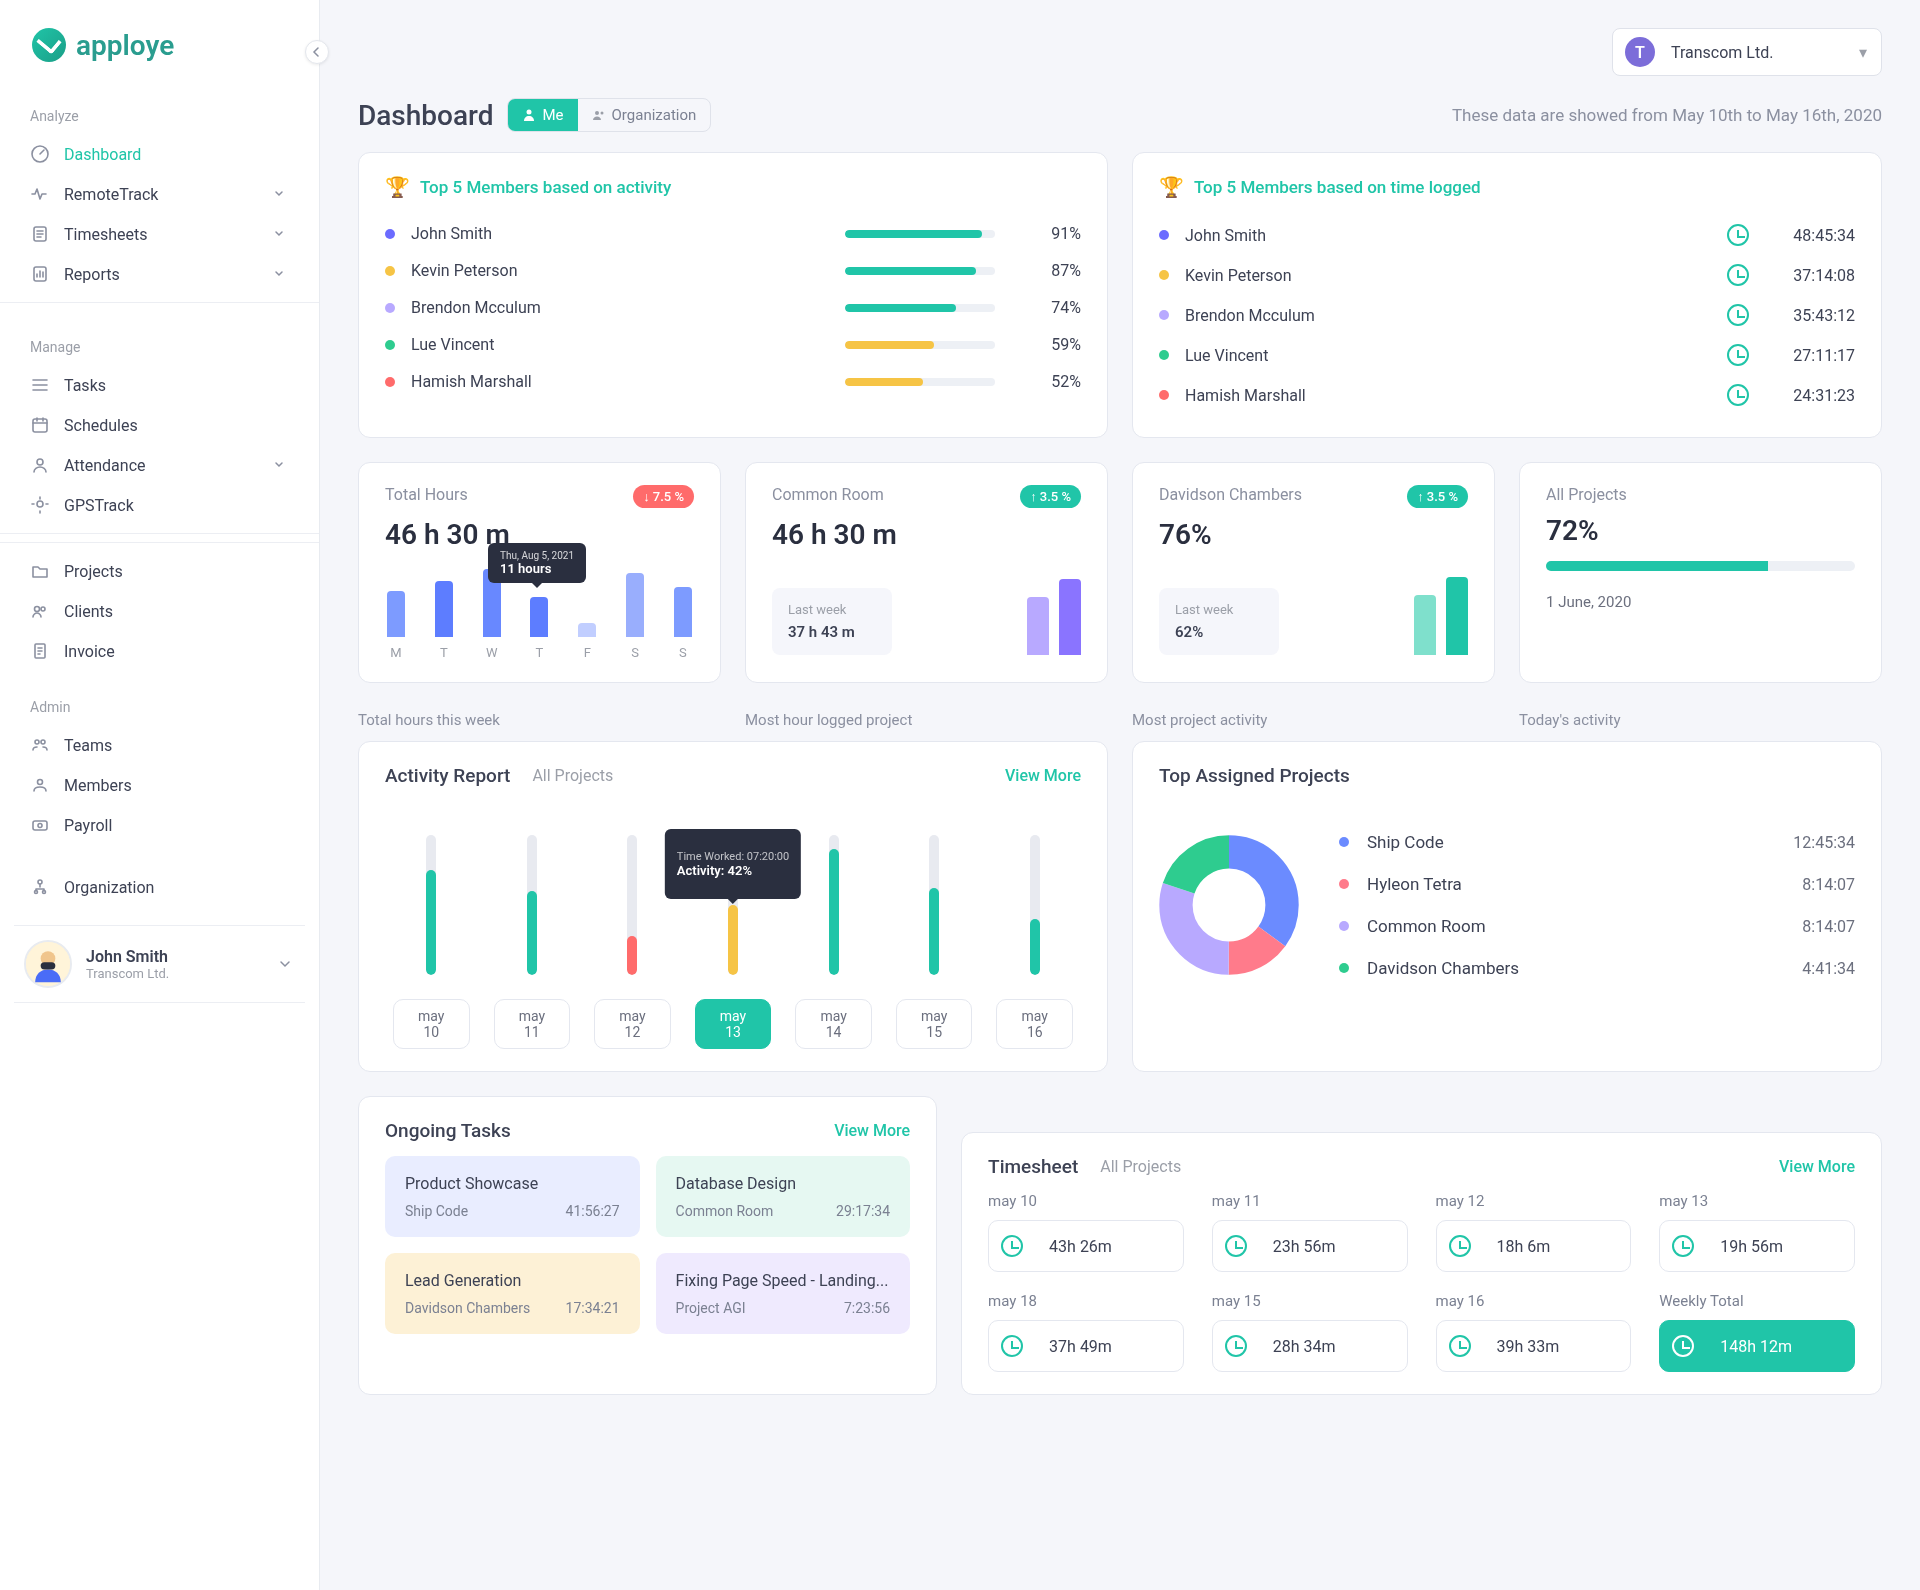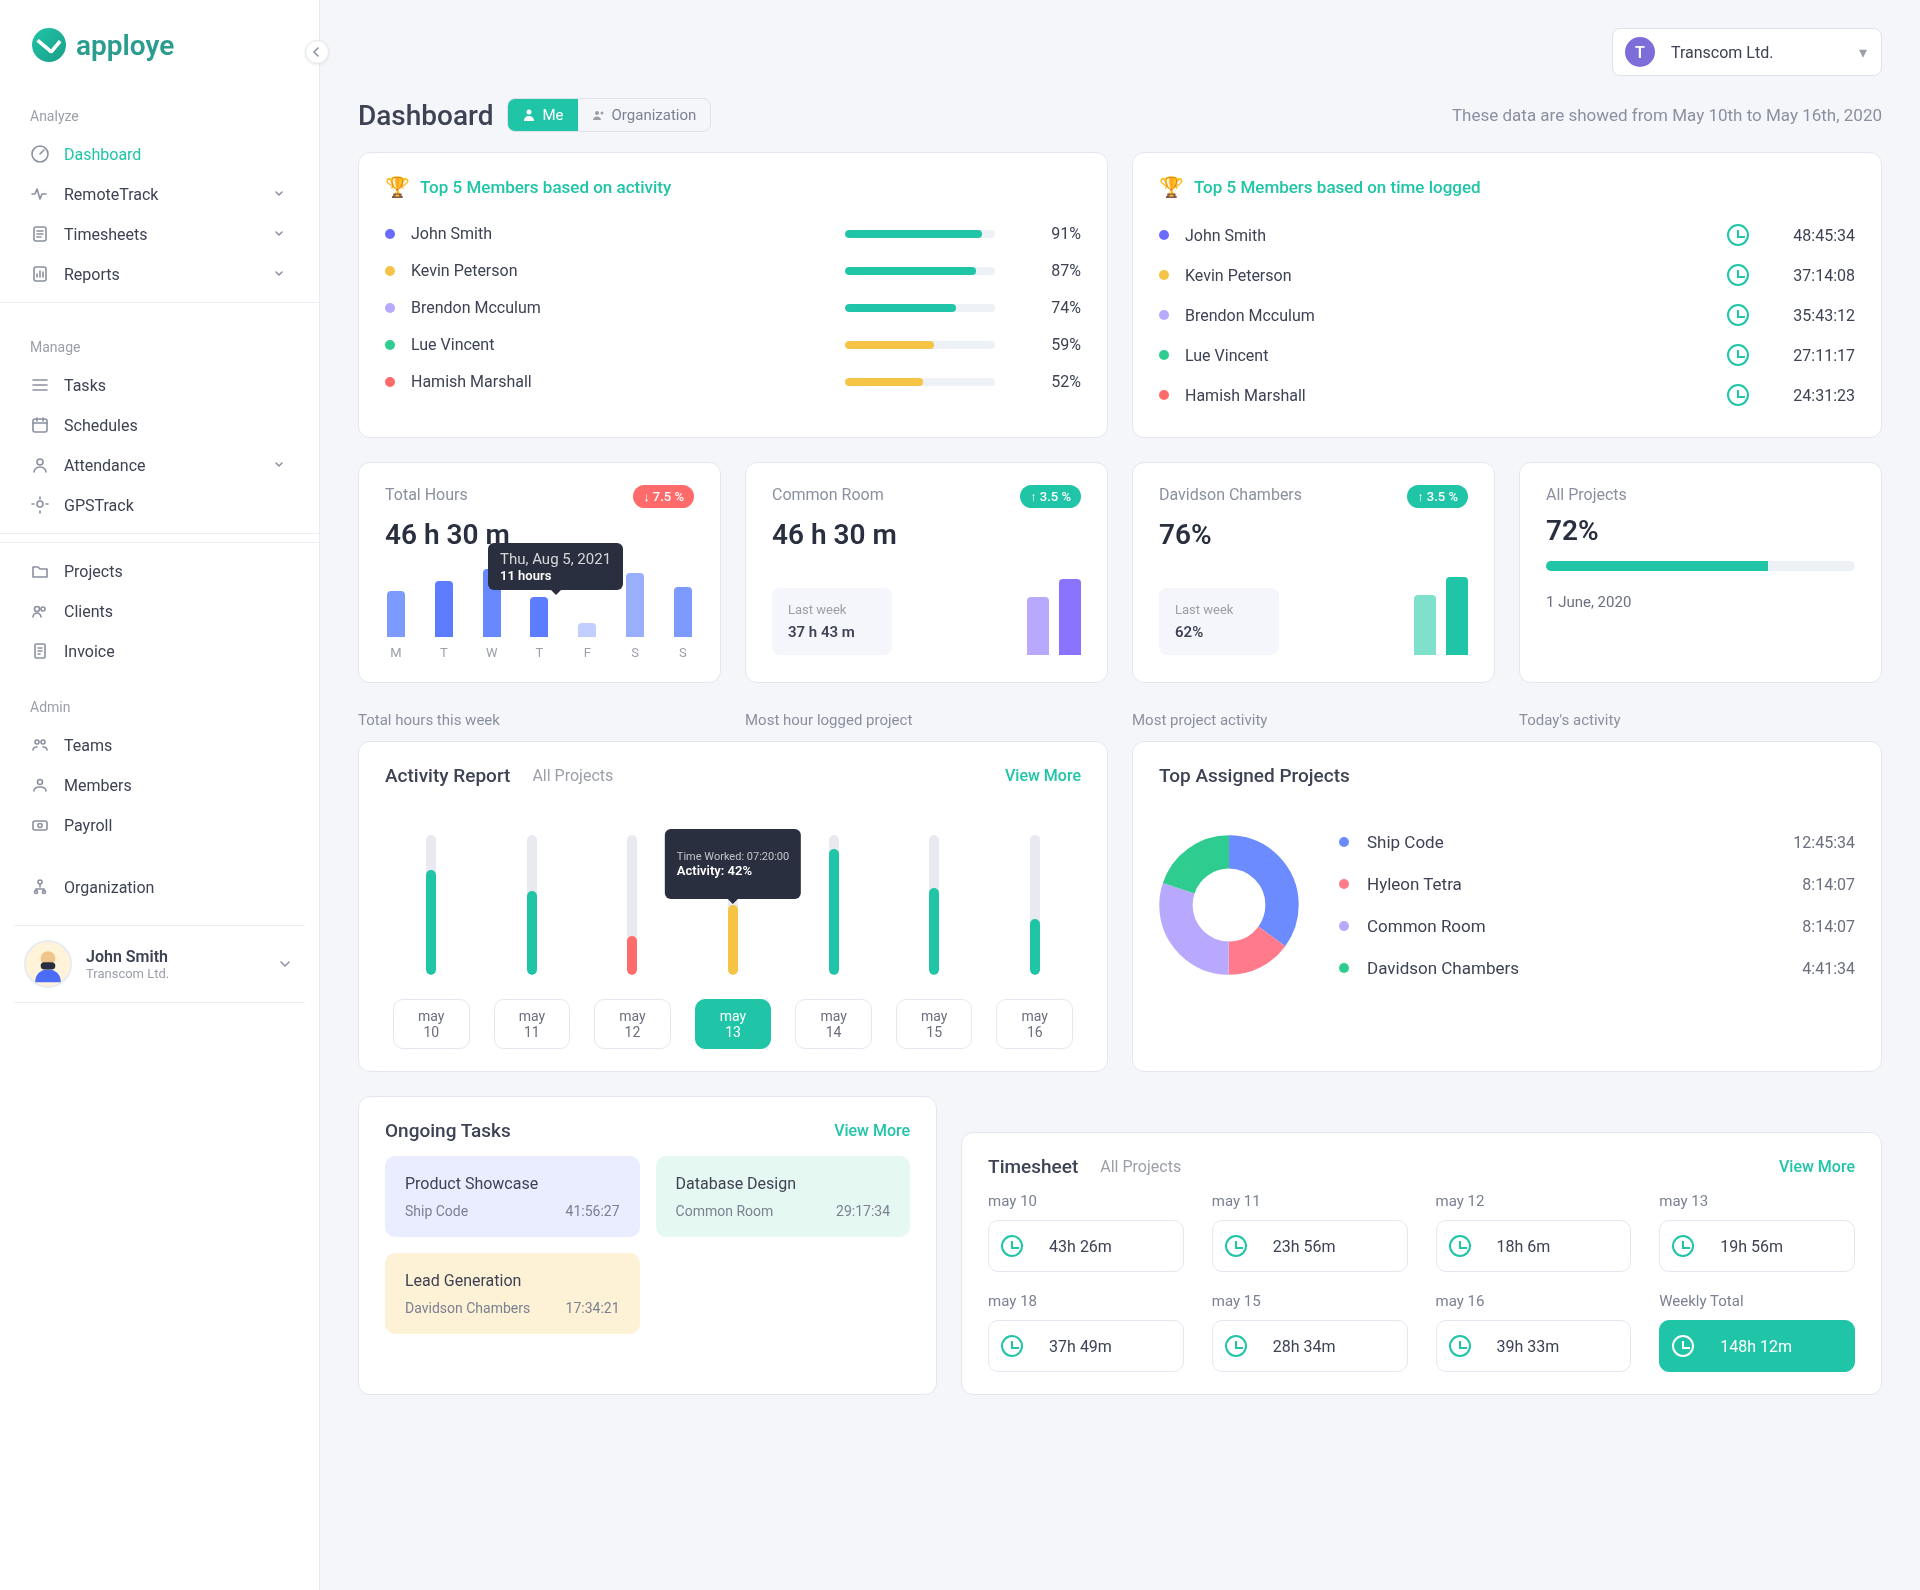--- a/index.html
+++ b/index.html
@@ -61,21 +61,21 @@
 .badge { padding:4px 10px; border-radius:14px; color:#fff; font-size:13px; font-weight:500; display:flex; align-items:center; gap:3px; }
 .badge.down { background:#ff6b6b; }
 .badge.up { background:#20c5a8; }
 .stat-value { font-size:28px; font-weight:600; color:#2a2f3f; margin-bottom:14px; }
 .mini-bars { display:flex; align-items:flex-end; gap:12px; height:72px; justify-content:space-between; padding:0 2px; position:relative;}
 .mini-bar { width:18px; border-radius:4px 4px 0 0; }
 .day-labels { display:flex; justify-content:space-between; margin-top:8px; padding:0 2px;}
 .day-labels span { font-size:13px; color:#9b9fa8; width:18px; text-align:center;}
 .tip { position:absolute; background:#2a2f3f; color:#fff; padding:7px 12px; border-radius:6px; font-size:12px; white-space:nowrap; z-index:5;}
 .tip::after{content:'';position:absolute;bottom:-5px;left:50%;transform:translateX(-50%);border:5px solid transparent;border-top-color:#2a2f3f;border-bottom:none;}
-.tip .t1{font-size:15px;opacity:.8;}
+.tip .t1{font-size:10px;opacity:.8;}
 .tip .t2{font-weight:600;font-size:13px;}
 .last-box { background:#f5f6fb; border-radius:8px; padding:14px 16px; min-width:120px;}
 .last-label { color:#9b9fa8; font-size:13px; margin-bottom:6px;}
 .last-val { font-size:15px; font-weight:600;}
 .stat-split { display:flex; align-items:flex-end; gap:14px; height:90px;}
 .two-bars { display:flex; gap:10px; align-items:flex-end; height:82px;}
 .tb { width:22px; border-radius:4px 4px 0 0; }
 .sub { color:#8b90a0; font-size:15px; margin-top:22px; }
 .prog-line { height:10px; border-radius:6px; background:#edf0f5; position:relative; overflow:hidden; margin:14px 0 22px;}
 .prog-fill { position:absolute; left:0; top:0; height:100%; background:#20c5a8;}
@@ -657,20 +657,27 @@
                 <span>29:17:34</span>
               </div>
             </div>
             <div class="task-tile" style="background:#fdf1d6">
               <div class="task-title">Lead Generation</div>
               <div class="task-meta">
                 <span>Davidson Chambers</span>
                 <span>17:34:21</span>
               </div>
             </div>
+            <div class="task-tile" style="background:#efeafe">
+              <div class="task-title">Fixing Page Speed - Landing...</div>
+              <div class="task-meta">
+                <span>Project AGI</span>
+                <span>7:23:56</span>
+              </div>
+            </div>
           </div>
       </div>
       <div class="card" style="flex:1;margin-top:36px;">
         <div class="report-head" style="margin-bottom:14px;">
           <span class="rpt-title">Timesheet</span>
           <span class="rpt-sub">All Projects</span>
           <span class="vm">View More</span>
         </div>
         <div class="ts-grid" id="ts-grid">
             <div class="ts-cell">

